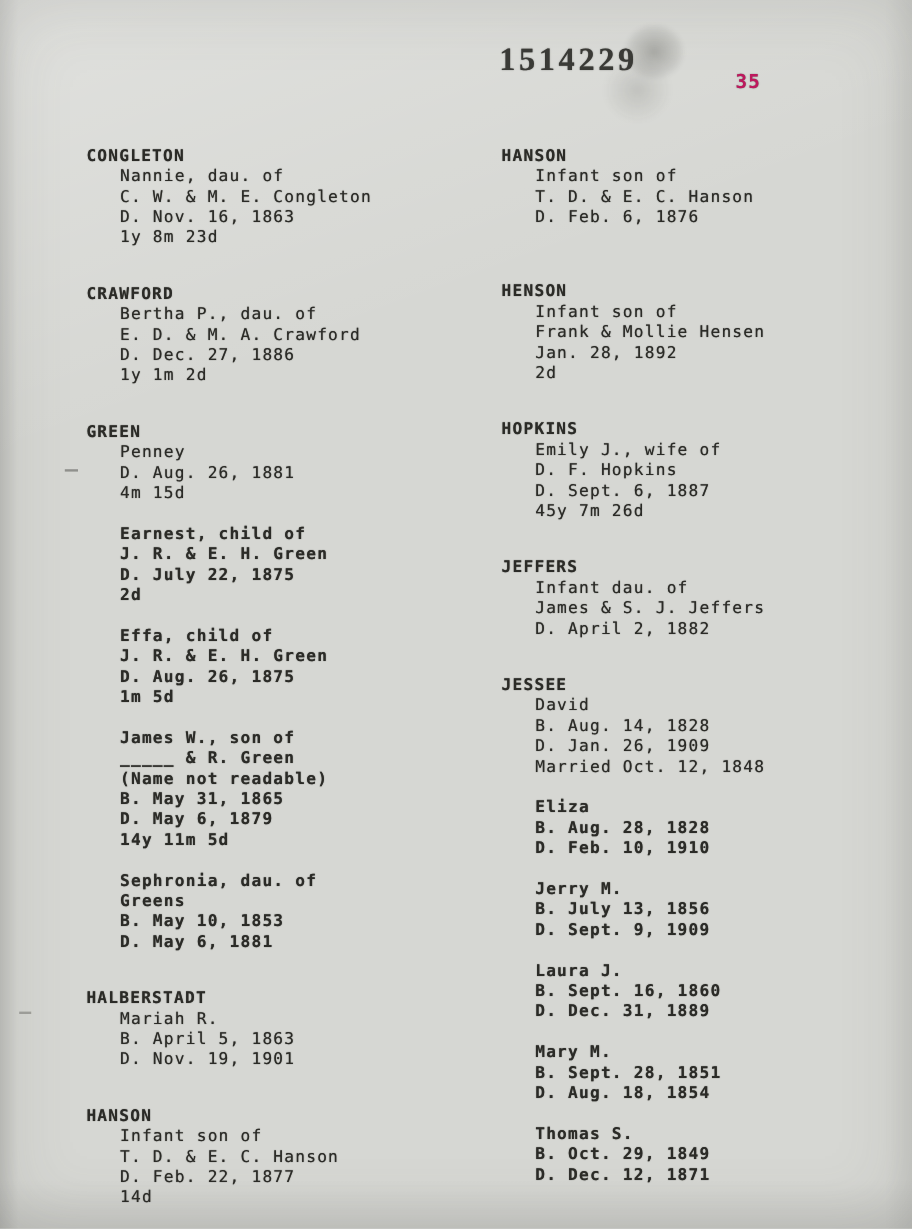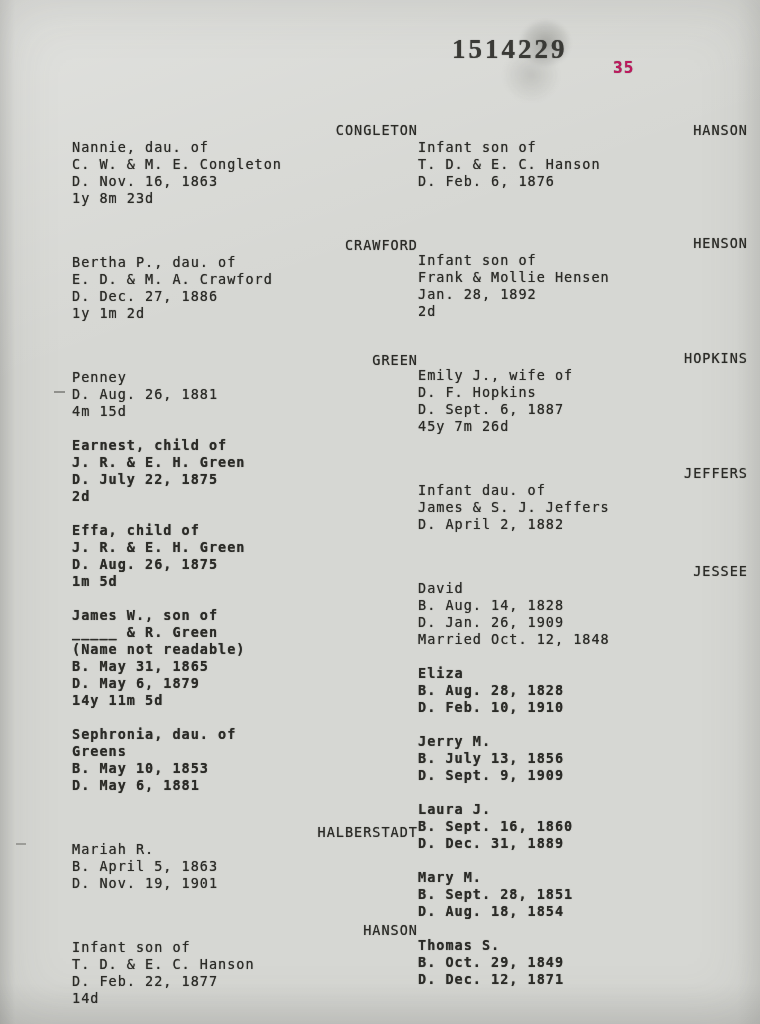--- a/index.html
+++ b/index.html
@@ -20,21 +20,20 @@
     box-shadow: inset 0 0 60px rgba(90,90,85,0.18);
   }
   .stamp {
     position: absolute; top: 34px; left: 416px;
     font-family: "Liberation Serif", serif;
     font-weight: bold;
     font-size: 27px;
     letter-spacing: 3px;
     color: #3a3a36;
     text-shadow: 0 0 1px rgba(58,58,54,0.8);
-    margin-left: 36px;
   }
   .smudge {
     position: absolute; top: 18px; left: 500px;
     width: 78px; height: 84px;
     background:
       radial-gradient(ellipse 42% 36% at 58% 30%, rgba(55,55,50,0.30), rgba(55,55,50,0.10) 60%, transparent 80%),
       radial-gradient(ellipse 50% 45% at 40% 68%, rgba(55,55,50,0.14), transparent 75%);
     filter: blur(1.5px);
   }
   .page-number {
@@ -54,22 +53,22 @@
     line-height: 17px;
     letter-spacing: 1px;
     color: #2b2b27;
     text-shadow: 0 0 0.9px rgba(43,43,39,0.75);
     white-space: pre;
   }
   .column.left  { margin-left: 72px; width: 346px; }
   .column.right { width: 330px; }
   .section { margin-bottom: 30px; }
   .column.right .section:first-child { margin-bottom: 45px; }
-  .surname { font-weight: normal; text-align: right; }
-  .entry { }
+  .surname { font-weight: bold; }
+  .entry { margin-left: 28px; }
   .entry + .entry { margin-top: 17px; font-weight: bold; }
   .mark-dash {
     position: absolute; top: 391px; left: 54px;
     width: 11px; height: 2px;
     background: rgba(60,60,55,0.45);
     filter: blur(0.5px);
   }
   .mark-dash2 {
     position: absolute; top: 843px; left: 16px;
     width: 10px; height: 2px;

